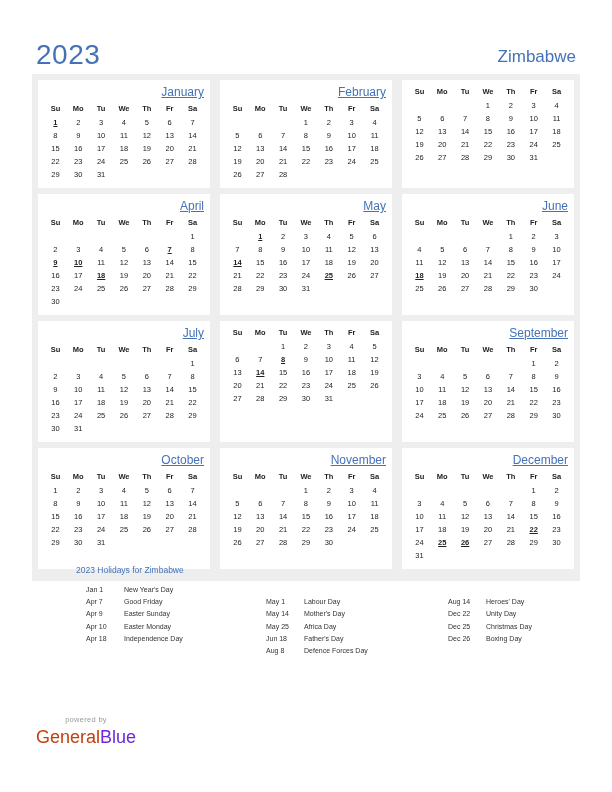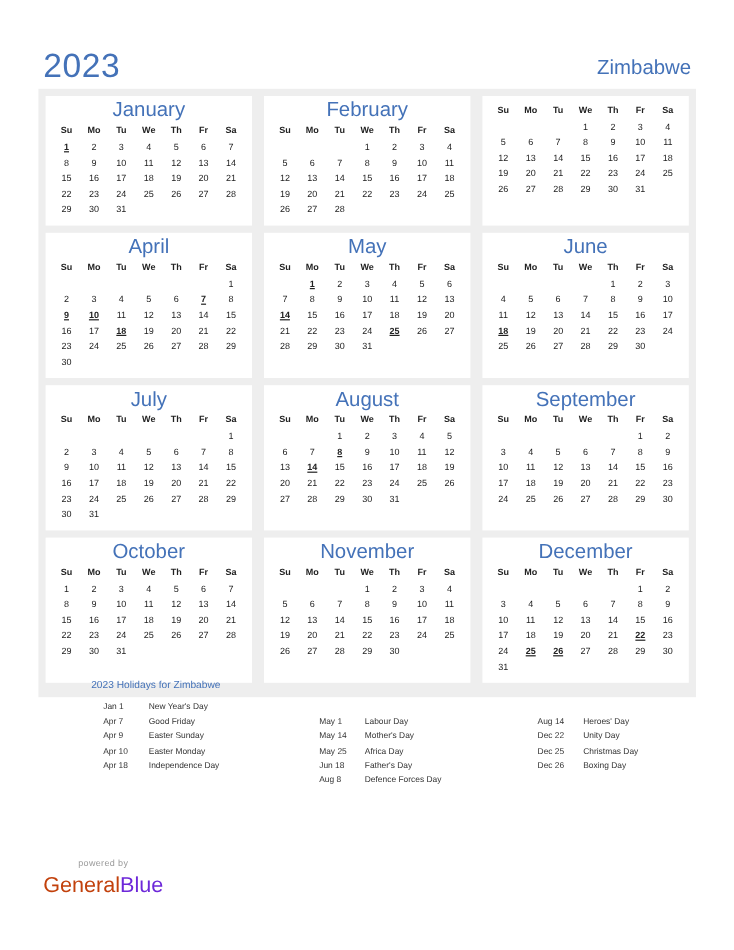--- a/index.html
+++ b/index.html
@@ -64,25 +64,26 @@
     box-sizing: border-box;
   }
   .month-card {
     width: 172px;
     background: #ffffff;
     box-sizing: border-box;
     padding: 5px 6px 7px 6px;
     margin: 0 0 6px 0;
   }
   .month-name {
-    text-align: center;
+    text-align: right;
     color: #4472b8;
-    font-size: 17px;
+    font-size: 12px;
     line-height: 14px;
     margin-bottom: 3px;
+    text-decoration: underline;
   }
   table.month-grid {
     width: 100%;
     border-collapse: collapse;
     table-layout: fixed;
   }
   table.month-grid th {
     font-size: 7.5px;
     font-weight: bold;
     color: #222222;
@@ -633,21 +634,20 @@
                 <td class="empty">&nbsp;</td>
                 <td class="empty">&nbsp;</td>
                 <td class="empty">&nbsp;</td>
                 <td class="empty">&nbsp;</td>
                 <td class="empty">&nbsp;</td>
               </tr>
             </tbody>
           </table>
         </div>
         <div class="month-card">
-          <div class="month-name">August</div>
           <table class="month-grid">
             <thead>
               <tr>
                 <th>Su</th>
                 <th>Mo</th>
                 <th>Tu</th>
                 <th>We</th>
                 <th>Th</th>
                 <th>Fr</th>
                 <th>Sa</th>

